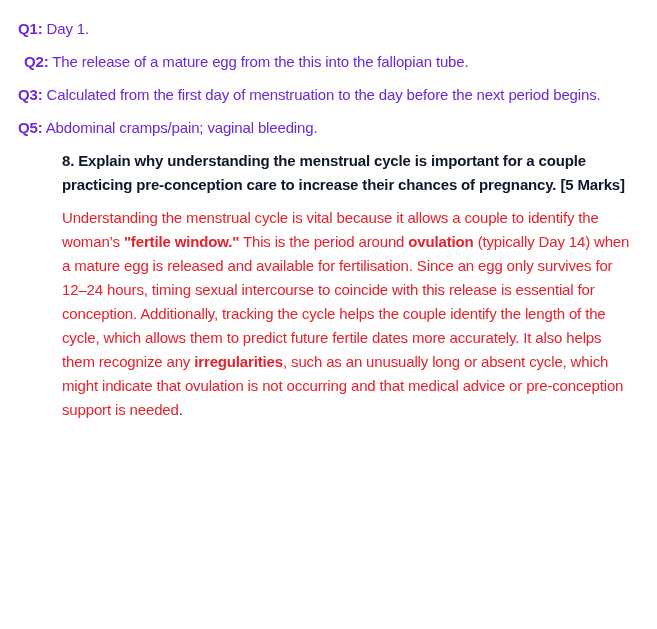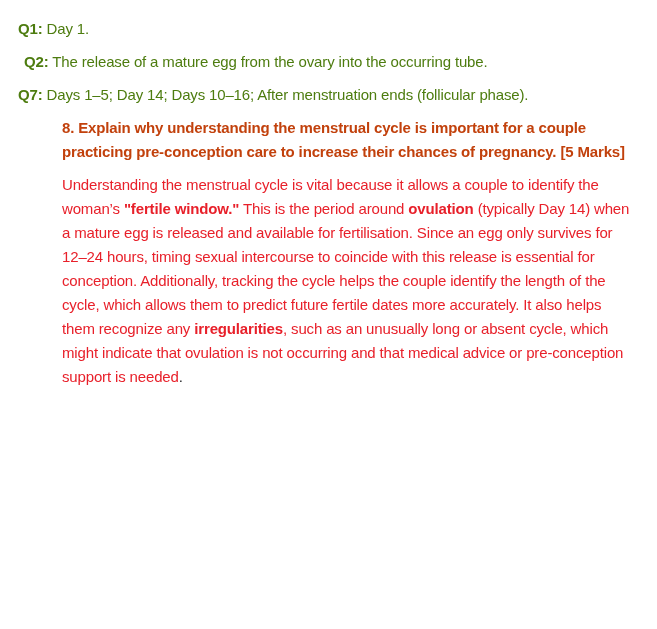--- a/index.html
+++ b/index.html
@@ -18,53 +18,56 @@
     color: #e8202a;
     box-sizing: border-box;
   }
   .doc {
     padding: 17px 19px 0 18px;
     box-sizing: border-box;
   }
   p {
     margin: 0 0 9px 0;
   }
-  .qa { color: #4d7c0f; }
+  .qa { color: #6d28d9; }
   .qa .q-label { font-weight: 700; }
   .indent-sm { margin-left: 6px; }
   .inner-block {
     margin-left: 44px;
   }
   .question-heading {
-    color: #c2410c;
+    color: #0f172a;
     font-weight: 700;
   }
   .answer { color: #e8202a; }
   .answer .bold { font-weight: 700; }
   .answer .black { color: #1f2023; }
 </style>
 </head>
 <body>
 
 <div class="doc">
 
   <p class="qa">
     <strong class="q-label">Q1:</strong><span> Day 1.</span>
   </p>
 
   <p class="qa indent-sm">
-    <strong class="q-label">Q2:</strong><span> The release of a mature egg from the ovary into the occurring tube.</span>
+    <strong class="q-label">Q2:</strong><span> The release of a mature egg from the this into the fallopian tube.</span>
+  </p>
+
+  <p class="qa">
+    <strong class="q-label">Q3:</strong><span> Calculated from the first day of menstruation to the day before the next period begins.</span>
   </p>
 
 
+  <p class="qa">
+    <strong class="q-label">Q5:</strong><span> Abdominal cramps/pain; vaginal bleeding.</span>
+  </p>
 
 
-
-  <p class="qa">
-    <strong class="q-label">Q7:</strong><span> Days 1–5; Day 14; Days 10–16; After menstruation ends (follicular phase).</span>
-  </p>
 
   <div class="inner-block">
     <p class="question-heading">8. Explain why understanding the menstrual cycle is important for a couple practicing pre-conception care to increase their chances of pregnancy. [5 Marks]</p>
     <p class="answer"><span>Understanding the menstrual cycle is vital because it allows a couple to identify the woman’s </span><span class="bold">"fertile window."</span><span> This is the period around </span><span class="bold">ovulation</span><span> (typically Day 14) when a mature egg is released and available for fertilisation. Since an egg only survives for 12–24 hours, timing sexual intercourse to coincide with this release is essential for conception. Additionally, tracking the cycle helps the couple identify the length of the cycle, which allows them to predict future fertile dates more accurately. It also helps them recognize any </span><span class="bold">irregularities</span><span>, such as an unusually long or absent cycle, which might indicate that ovulation is not occurring and that medical advice or pre-conception support is needed</span><span class="black">.</span></p>
   </div>
 
 </div>
 
 </body></html>

